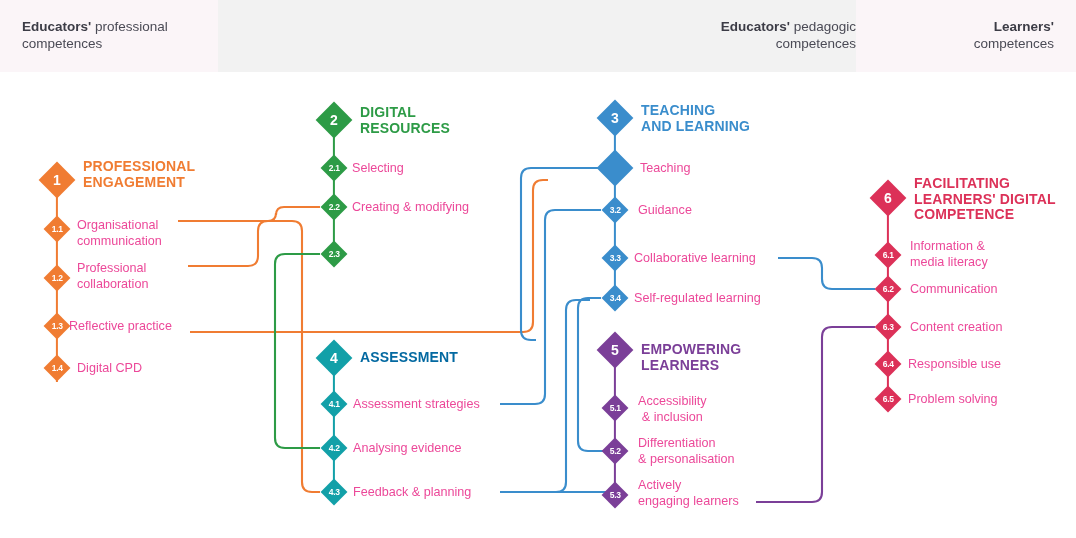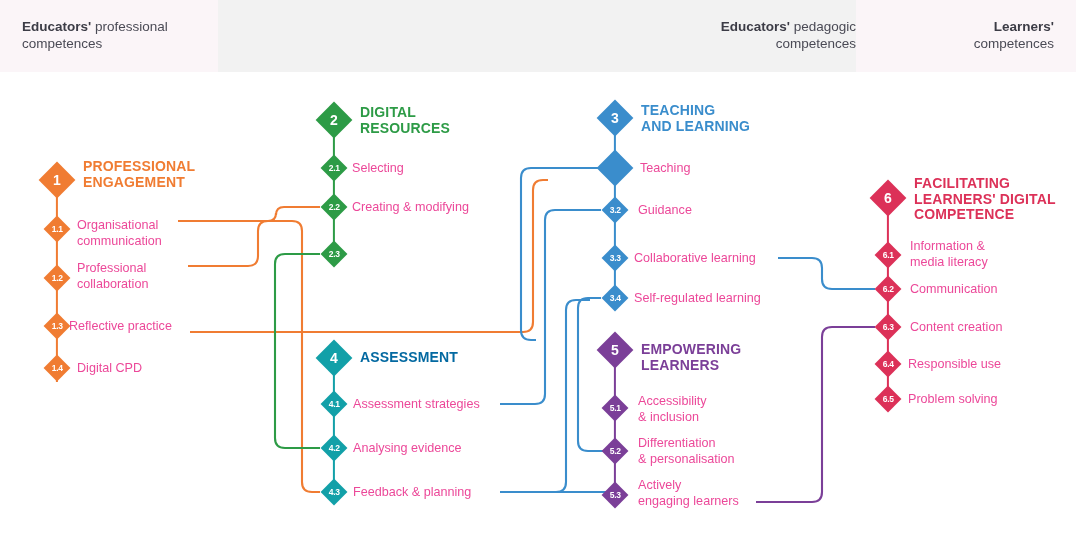--- a/index.html
+++ b/index.html
@@ -218,21 +218,21 @@
 
   <div class="dia d-head" style="left:615px;top:350px;background:#7B3F98;">
     <span>5</span>
   </div>
   <div class="cluster-title" style="left:641px;top:342px;color:#7B3F98;">EMPOWERING
 LEARNERS</div>
 
   <div class="dia d-sub" style="left:615px;top:408px;background:#7B3F98;">
     <span>5.1</span>
   </div>
-  <div class="node-label" style="left:638px;top:393px;">Accessibility
+  <div class="node-label" style="left:638px;top:393px;text-align:center;">Accessibility
 &amp; inclusion</div>
 
   <div class="dia d-sub" style="left:615px;top:451px;background:#7B3F98;">
     <span>5.2</span>
   </div>
   <div class="node-label" style="left:638px;top:435px;">Differentiation
 &amp; personalisation</div>
 
   <div class="dia d-sub" style="left:615px;top:495px;background:#7B3F98;">
     <span>5.3</span>

